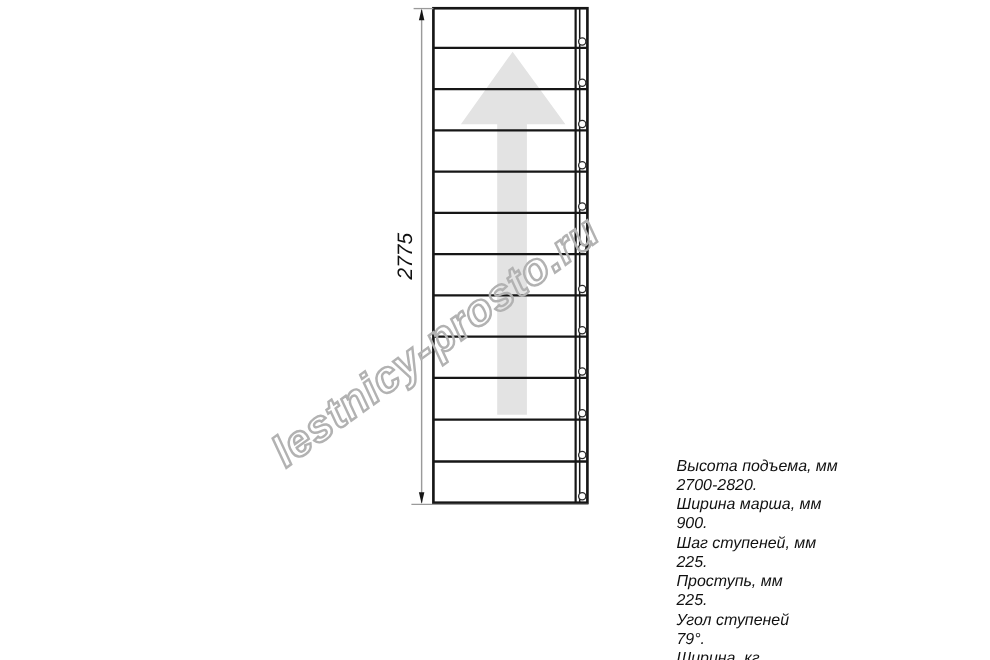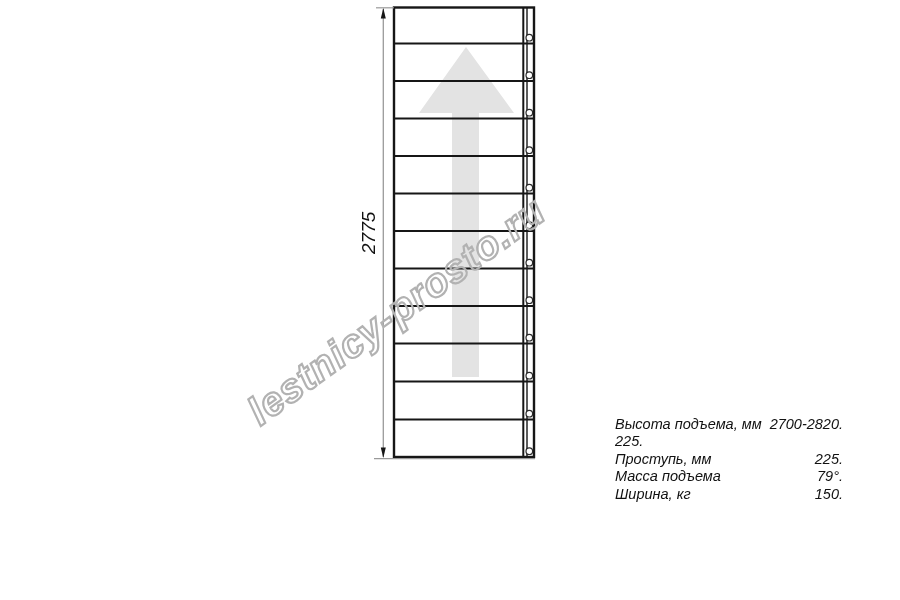--- a/index.html
+++ b/index.html
@@ -45,20 +45,21 @@
     font-style: italic;
     font-size: 14.5px;
     color: #111111;
   }
   .spec-row {
     display: flex;
     justify-content: space-between;
     align-items: baseline;
     line-height: 17.45px;
     white-space: nowrap;
+    flex-direction: column;
   }
   .spec-row .value {
     text-align: right;
   }
   .dim-text {
     font-style: italic;
     font-size: 19px;
     fill: #111111;
   }
 </style>
@@ -119,28 +120,33 @@
   </svg>
 
   <div class="watermark">lestnicy-prosto.ru</div>
 
   <div class="specs">
     <div class="spec-row">
       <span class="label">Высота подъема, мм</span>
       <span class="value">2700-2820.</span>
     </div>
     <div class="spec-row">
+      <span class="label">Ширина марша, мм</span>
+      <span class="value">900.</span>
+    </div>
+    <div class="spec-row">
+      <span class="label">Шаг ступеней, мм</span>
       <span class="value">225.</span>
     </div>
     <div class="spec-row">
       <span class="label">Проступь, мм</span>
       <span class="value">225.</span>
     </div>
     <div class="spec-row">
-      <span class="label">Масса подъема</span>
+      <span class="label">Угол ступеней</span>
       <span class="value">79°.</span>
     </div>
     <div class="spec-row">
       <span class="label">Ширина, кг</span>
       <span class="value">150.</span>
     </div>
   </div>
 
 </div>
 

